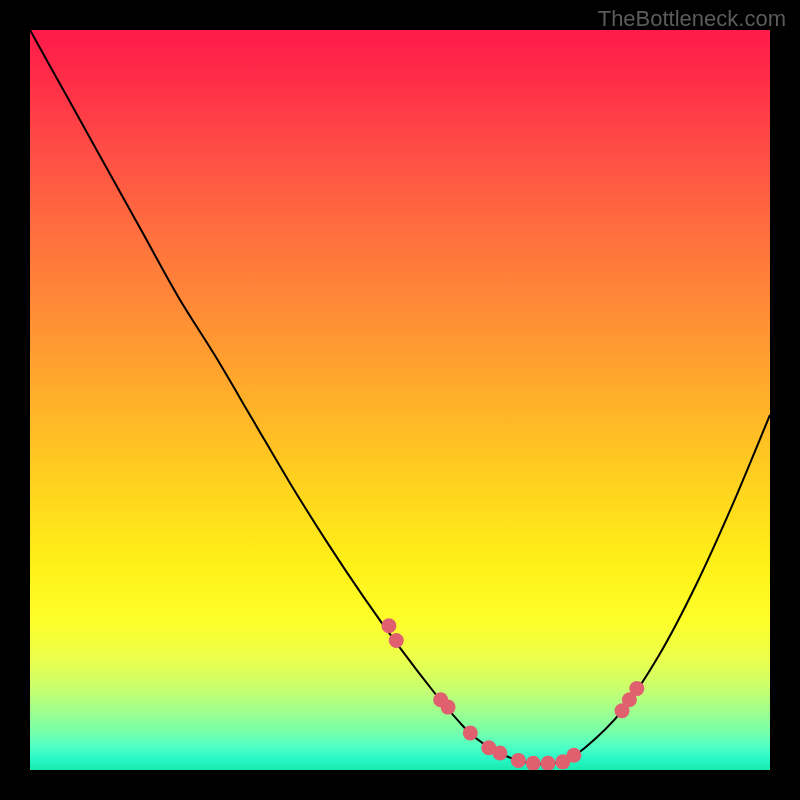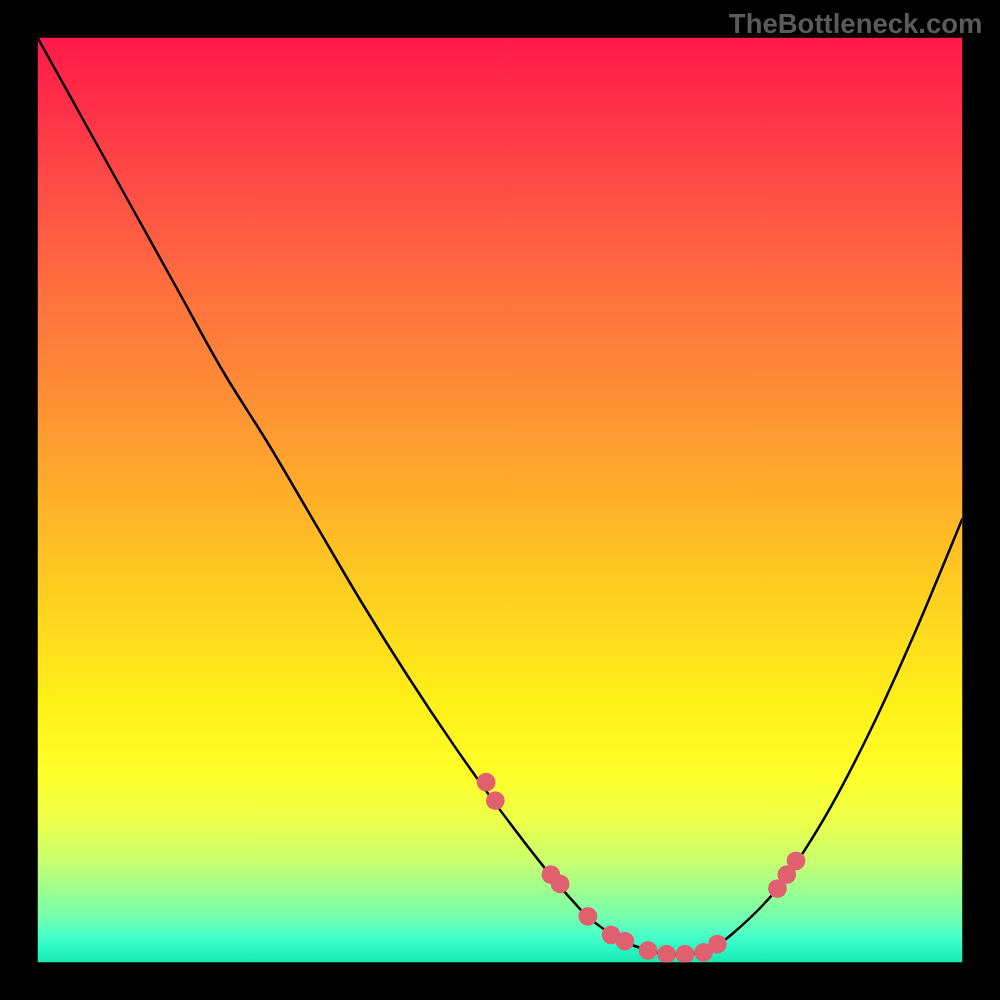--- a/index.html
+++ b/index.html
@@ -3,21 +3,21 @@
 <meta charset="utf-8">
 <style>
   * { margin: 0; padding: 0; box-sizing: border-box; }
   body { width: 800px; height: 800px; background: #000; position: relative; font-family: Arial, sans-serif; }
   .attribution {
     position: absolute;
     top: 6px;
     right: 14px;
     color: #5b5b5b;
     font-size: 22px;
-    font-weight: 700;
+    font-weight: 400;
     z-index: 10;
   }
   .frame {
     position: absolute;
     top: 30px;
     left: 30px;
     width: 740px;
     height: 740px;
     overflow: hidden;
   }

